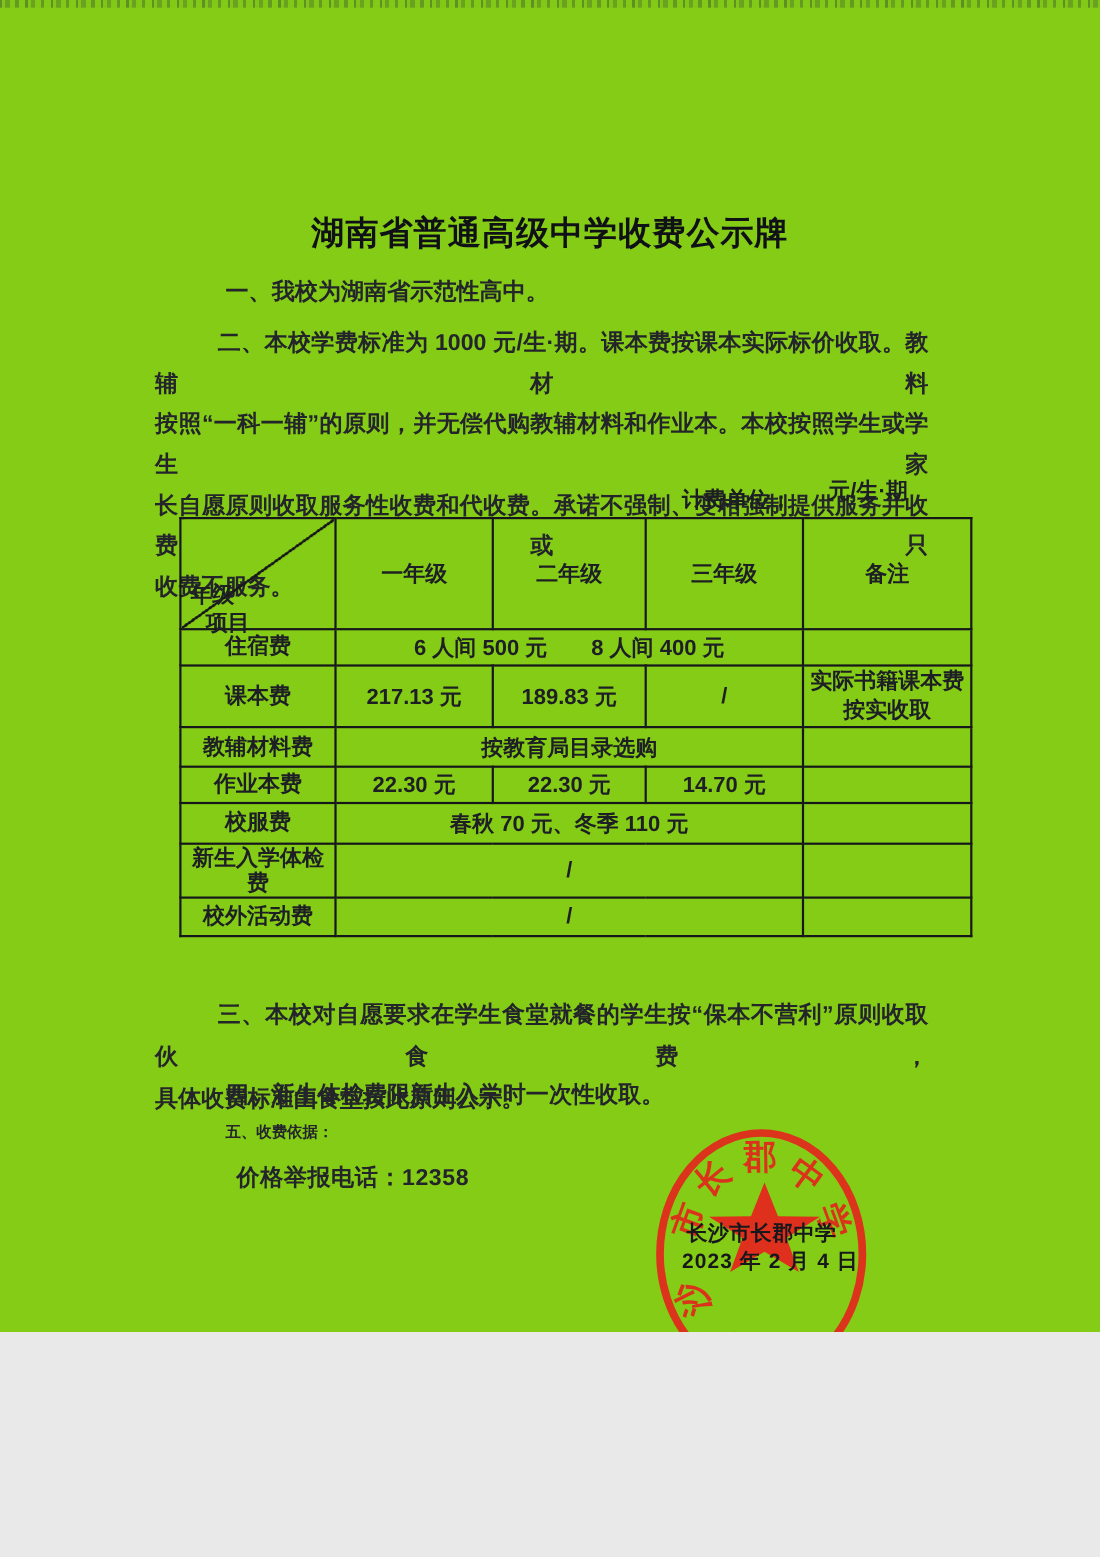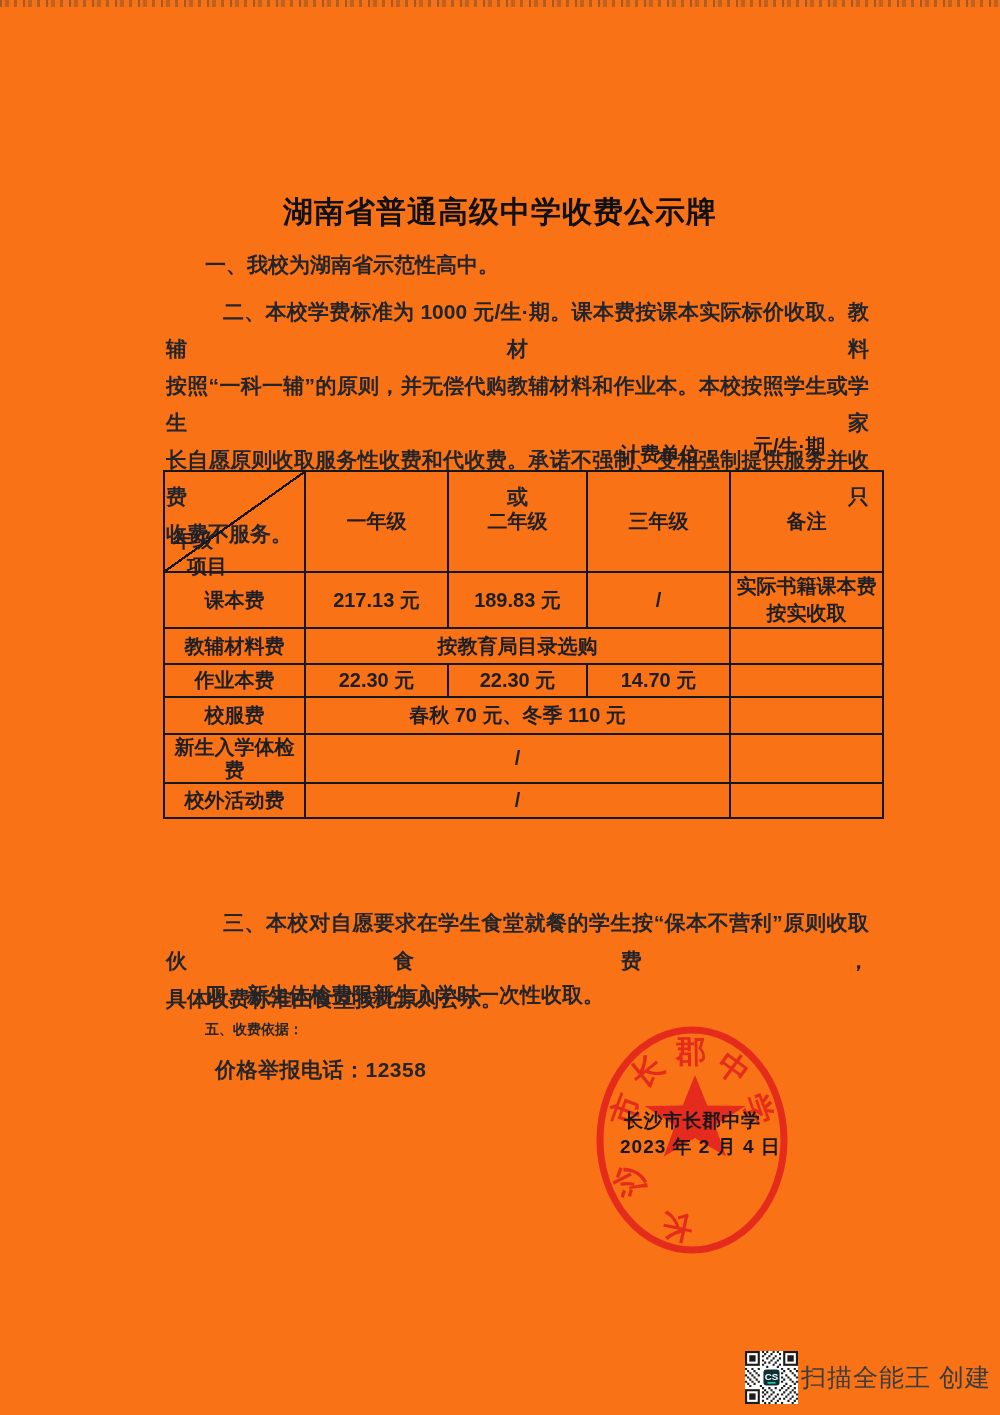--- a/index.html
+++ b/index.html
@@ -1,36 +1,36 @@
 <!DOCTYPE html>
 <html><head>
 <meta charset="utf-8">
 <style>
   html,body{margin:0;padding:0;background:#e9e9e9;}
   .page{
-    position:relative;width:1000px;height:1415px;margin:0 auto;
-    background:#f97316;overflow:hidden;
+    position:relative;width:1000px;height:1211px;margin:0 auto;
+    background:#84cc16;overflow:hidden;
     font-family:"Liberation Sans","DejaVu Sans",sans-serif;
     color:#22242a;
   }
   .scan-noise{
     position:absolute;top:0;left:0;right:0;height:7px;
     background:repeating-linear-gradient(90deg,
       rgba(35,48,60,.55) 0 2px, rgba(35,48,60,.06) 2px 5px,
       rgba(35,48,60,.38) 5px 9px, rgba(35,48,60,.03) 9px 14px,
       rgba(35,48,60,.45) 14px 17px, rgba(35,48,60,.02) 17px 23px);
     opacity:.7;filter:blur(.5px);
   }
   .doc-title{
     position:absolute;left:0;right:0;top:192px;text-align:center;
     font-size:30px;font-weight:900;letter-spacing:1px;color:#101116;
   }
   .para{position:absolute;font-weight:700;color:#23252b;}
   .p1{left:205px;top:251px;font-size:21px;}
-  .pblock{left:166px;width:703px;}
+  .pblock{left:141px;width:703px;}
   .p2{top:293px;}
   .p3{top:904px;}
   .jline{font-size:21px;line-height:37px;text-align:justify;text-align-last:justify;text-justify:inter-character;}
   .p3 .jline{line-height:38px;}
   .jline.first{text-indent:57px;}
   .jline.last{text-align:left;text-align-last:left;}
   .p4{left:205px;top:981px;font-size:21px;}
   .p5{left:205px;top:1021px;font-size:14px;}
   .hotline{left:215px;top:1056px;font-size:21px;letter-spacing:.5px;}
   .unit-label{position:absolute;left:620px;top:441px;font-size:20px;font-weight:800;color:#1c1e24;}
@@ -91,20 +91,25 @@
       <tbody>
         <tr class="hrow">
           <td class="c0 corner">
             <span class="corner-top">年级</span>
             <span class="corner-bottom">项目</span>
           </td>
           <td class="c1">一年级</td>
           <td class="c2">二年级</td>
           <td class="c3">三年级</td>
           <td class="c4">备注</td>
+        </tr>
+        <tr class="r1">
+          <td class="c0 label-cell">住宿费</td>
+          <td colspan="3">6 人间 500 元　　8 人间 400 元</td>
+          <td class="c4 note-cell"></td>
         </tr>
         <tr class="r2">
           <td class="c0 label-cell">课本费</td>
           <td class="c1">217.13 元</td>
           <td class="c2">189.83 元</td>
           <td class="c3 slash">/</td>
           <td class="c4 note-cell">实际书籍课本费按实收取</td>
         </tr>
         <tr class="r3">
           <td class="c0 label-cell">教辅材料费</td>

